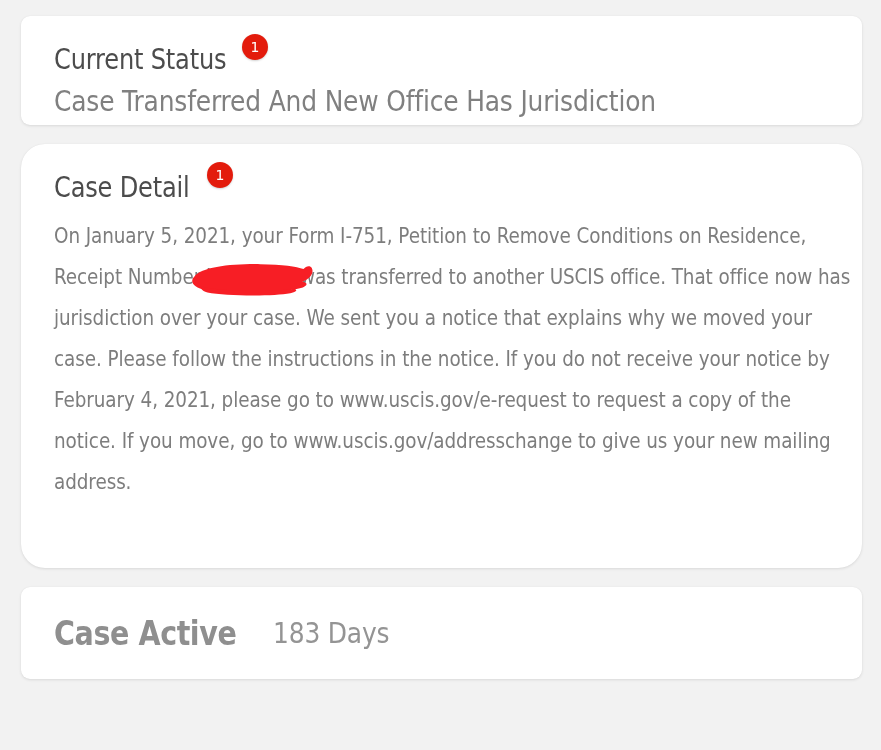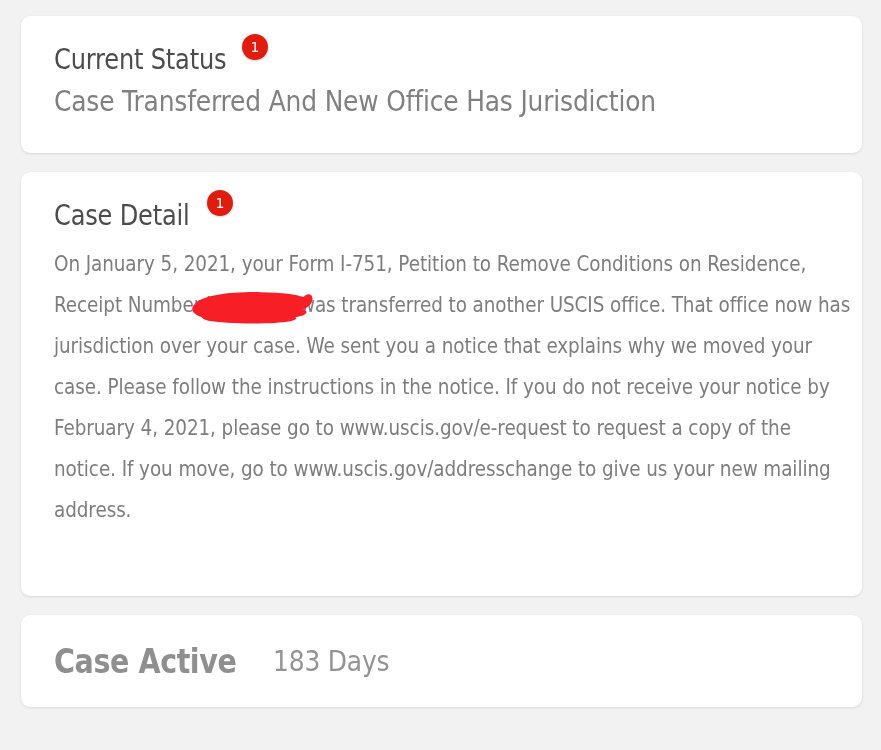--- a/index.html
+++ b/index.html
@@ -26,21 +26,21 @@
   .card {
     background: #ffffff;
     border-radius: 9px;
     box-shadow: 0 1px 3px rgba(0,0,0,0.10), 0 0 1px rgba(0,0,0,0.06);
     box-sizing: border-box;
     position: relative;
   }
 
   
   .card-status {
-    height: 137px;
+    height: 109px;
     padding: 30px 20px 0 33px;
     margin-bottom: 19px;
   }
 
   .label-row {
     position: relative;
     display: inline-block;
     line-height: 1;
   }
 
@@ -85,20 +85,21 @@
     display: block;
     transform: scaleX(0.86);
     transform-origin: left center;
   }
 
   
   .card-detail {
     height: 424px;
     padding: 30px 20px 12px 33px;
     margin-bottom: 19px;
+    border-radius: 24px;
   }
 
   .detail-body {
     position: relative;
     margin-top: 13px;
     font-family: "DejaVu Sans", sans-serif;
     font-size: 21.5px;
     line-height: 41px;
     color: #7d7d7d;
     width: 935px;

